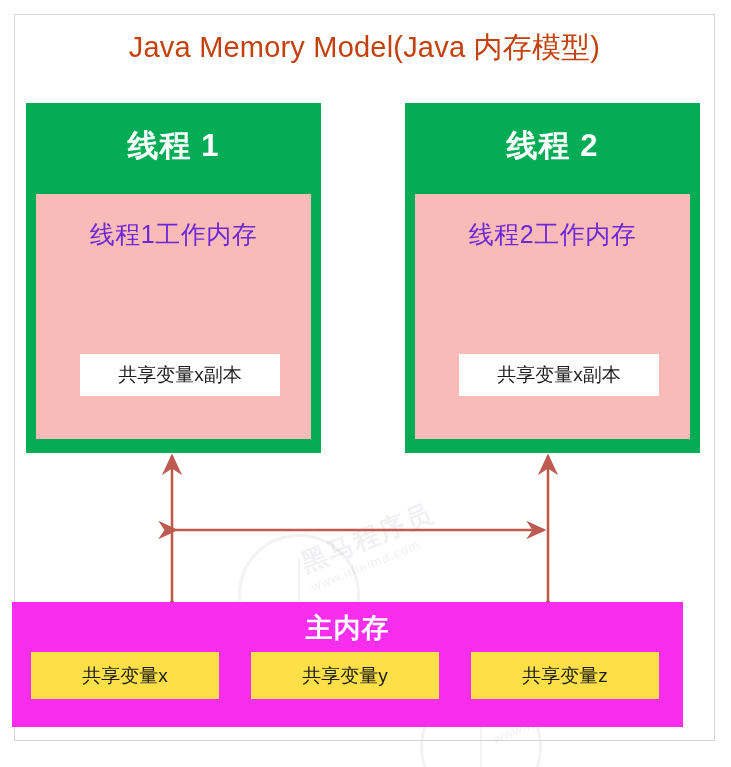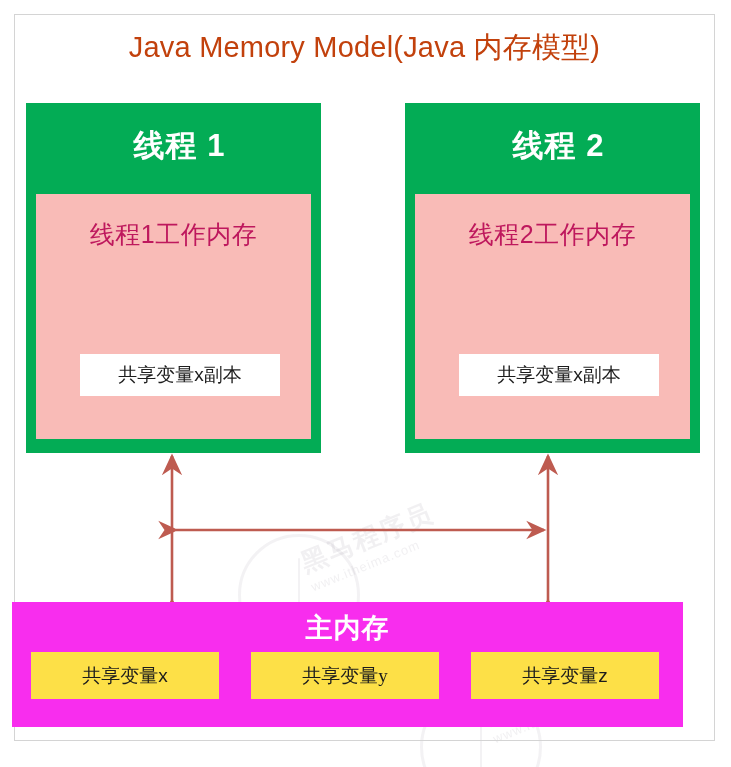--- a/index.html
+++ b/index.html
@@ -96,39 +96,38 @@
   .thread-title {
     position: absolute;
     left: 0;
     top: 22px;
     width: 100%;
     text-align: center;
     color: #ffffff;
     font-size: 31px;
     font-weight: bold;
     letter-spacing: 1px;
-    padding-left: 6px;
   }
 
   .work-mem {
     position: absolute;
     left: 10px;
     top: 91px;
     width: 275px;
     height: 245px;
     background: #F9BBB7;
     box-sizing: border-box;
   }
   .work-mem-title {
     position: absolute;
     left: 0;
     top: 24px;
     width: 100%;
     text-align: center;
-    color: #be185d;
+    color: #6d28d9;
     font-size: 25px;
     letter-spacing: 0.5px;
   }
   .var-copy {
     position: absolute;
     left: 44px;
     top: 126px;
     width: 200px;
     height: 42px;
     background: #ffffff;
@@ -169,21 +168,21 @@
     height: 47px;
     background: #fde047;
     display: flex;
     align-items: center;
     justify-content: center;
     font-size: 19px;
     color: #1c1c1c;
     box-sizing: border-box;
   }
   #mm-var-0 { left: 19px; }
-  #mm-var-1 { left: 239px; font-family: Liberation Serif, serif; }
+  #mm-var-1 { left: 239px; }
   #mm-var-2 { left: 459px; }
 
   
   #arrows {
     position: absolute;
     left: 0;
     top: 0;
     width: 731px;
     height: 767px;
     pointer-events: none;

